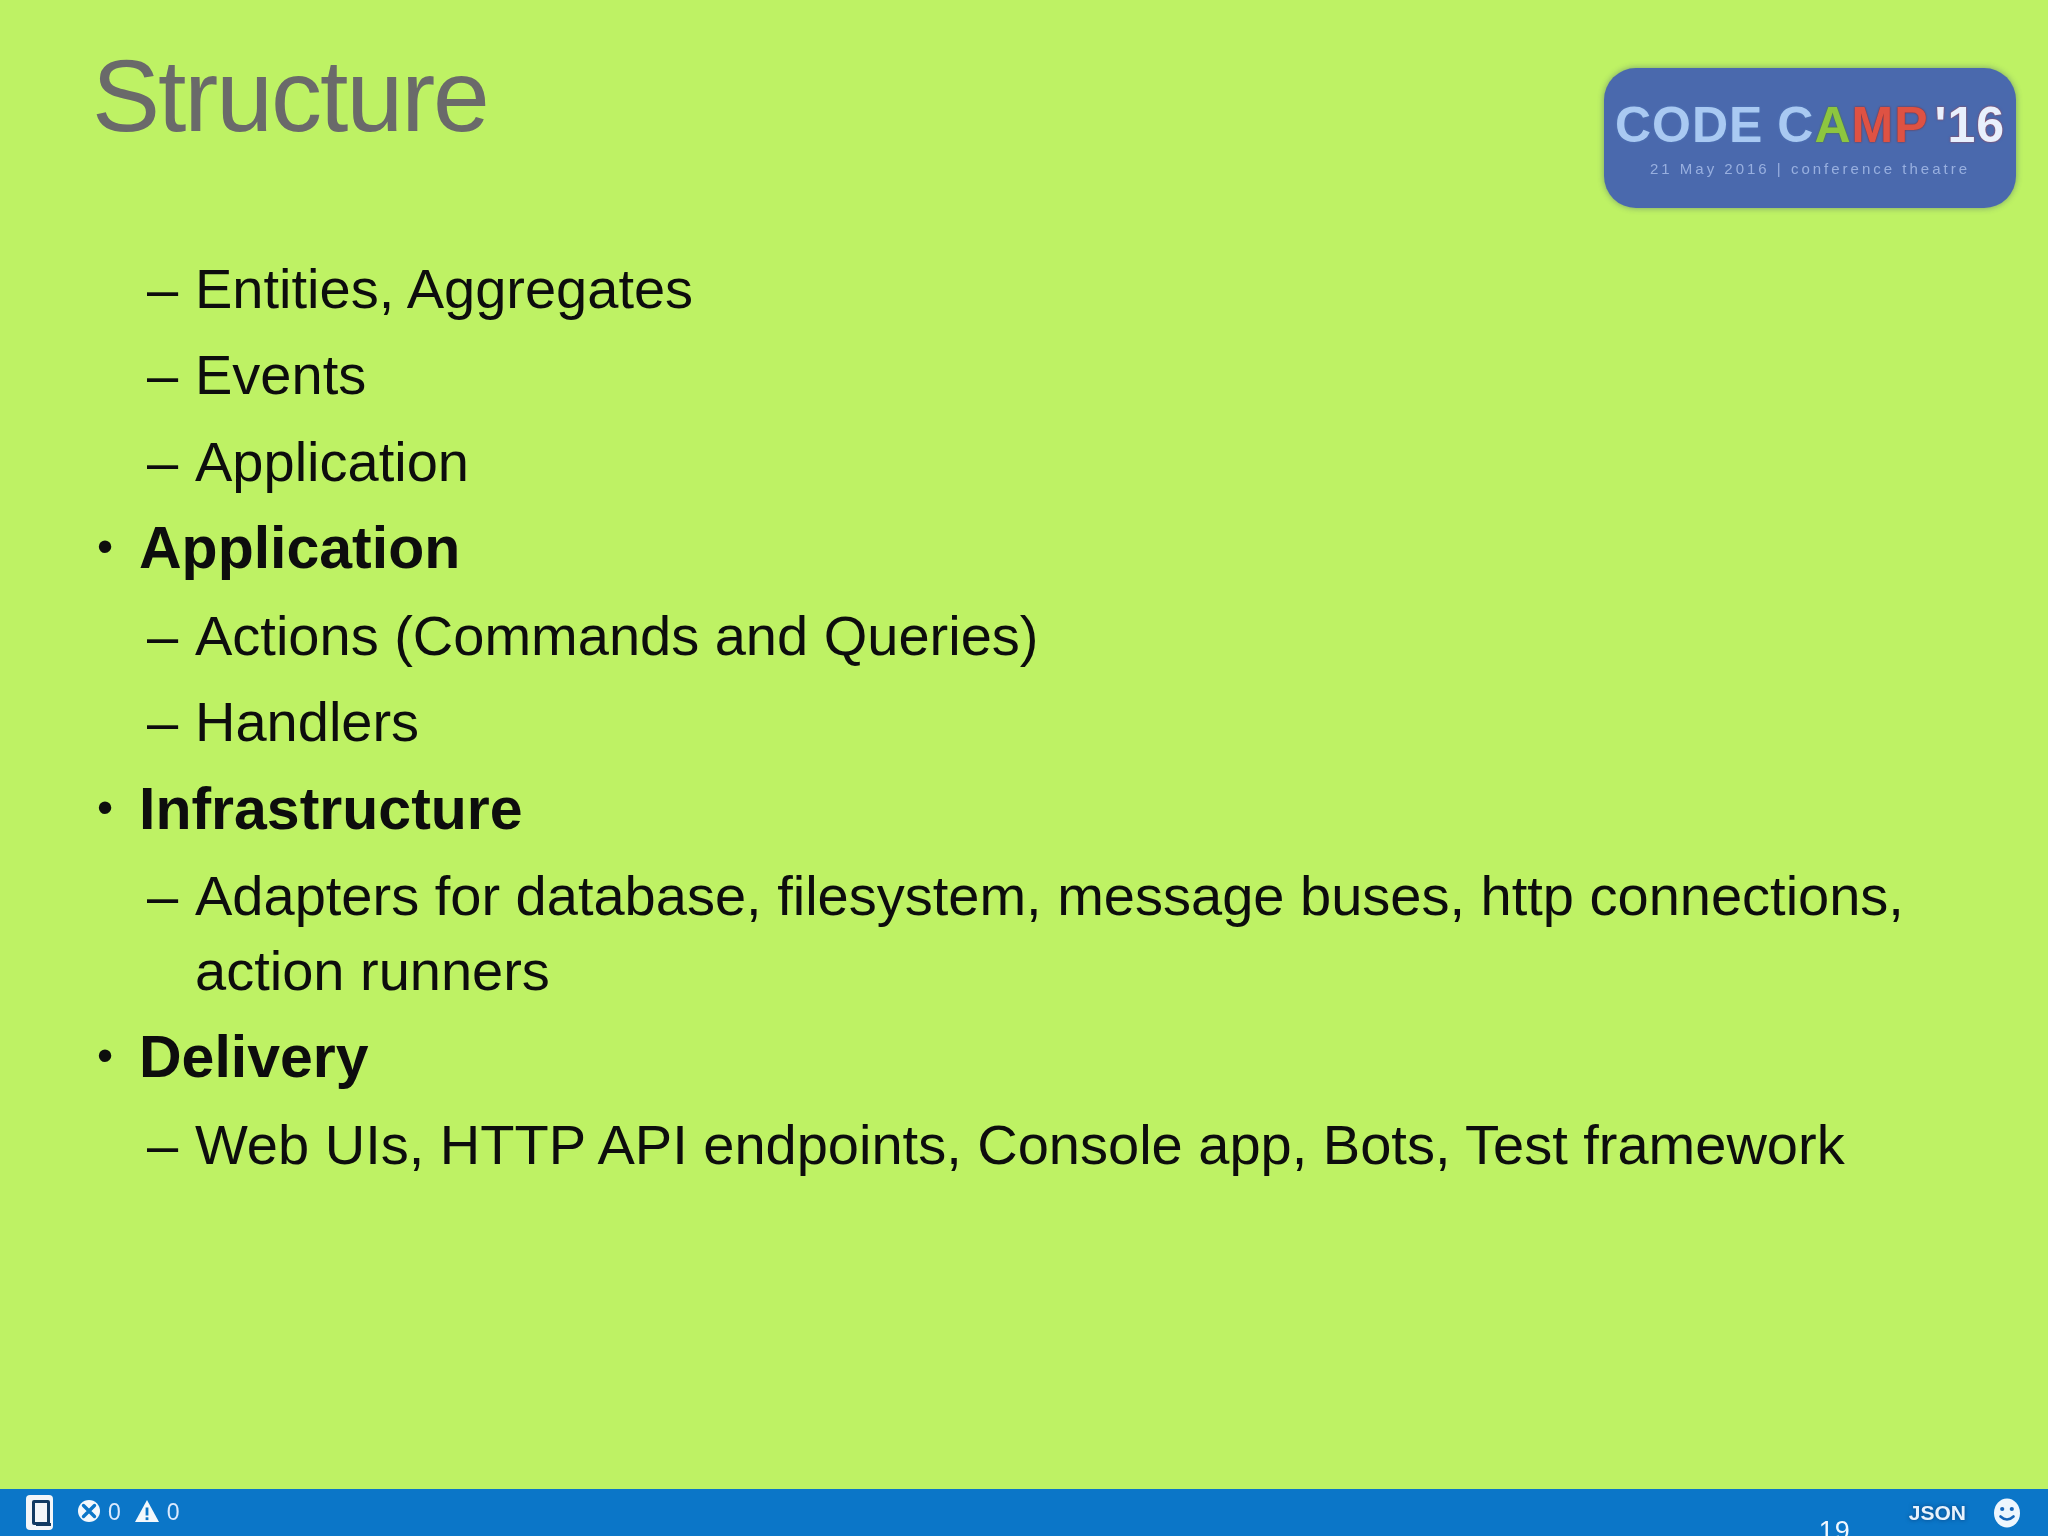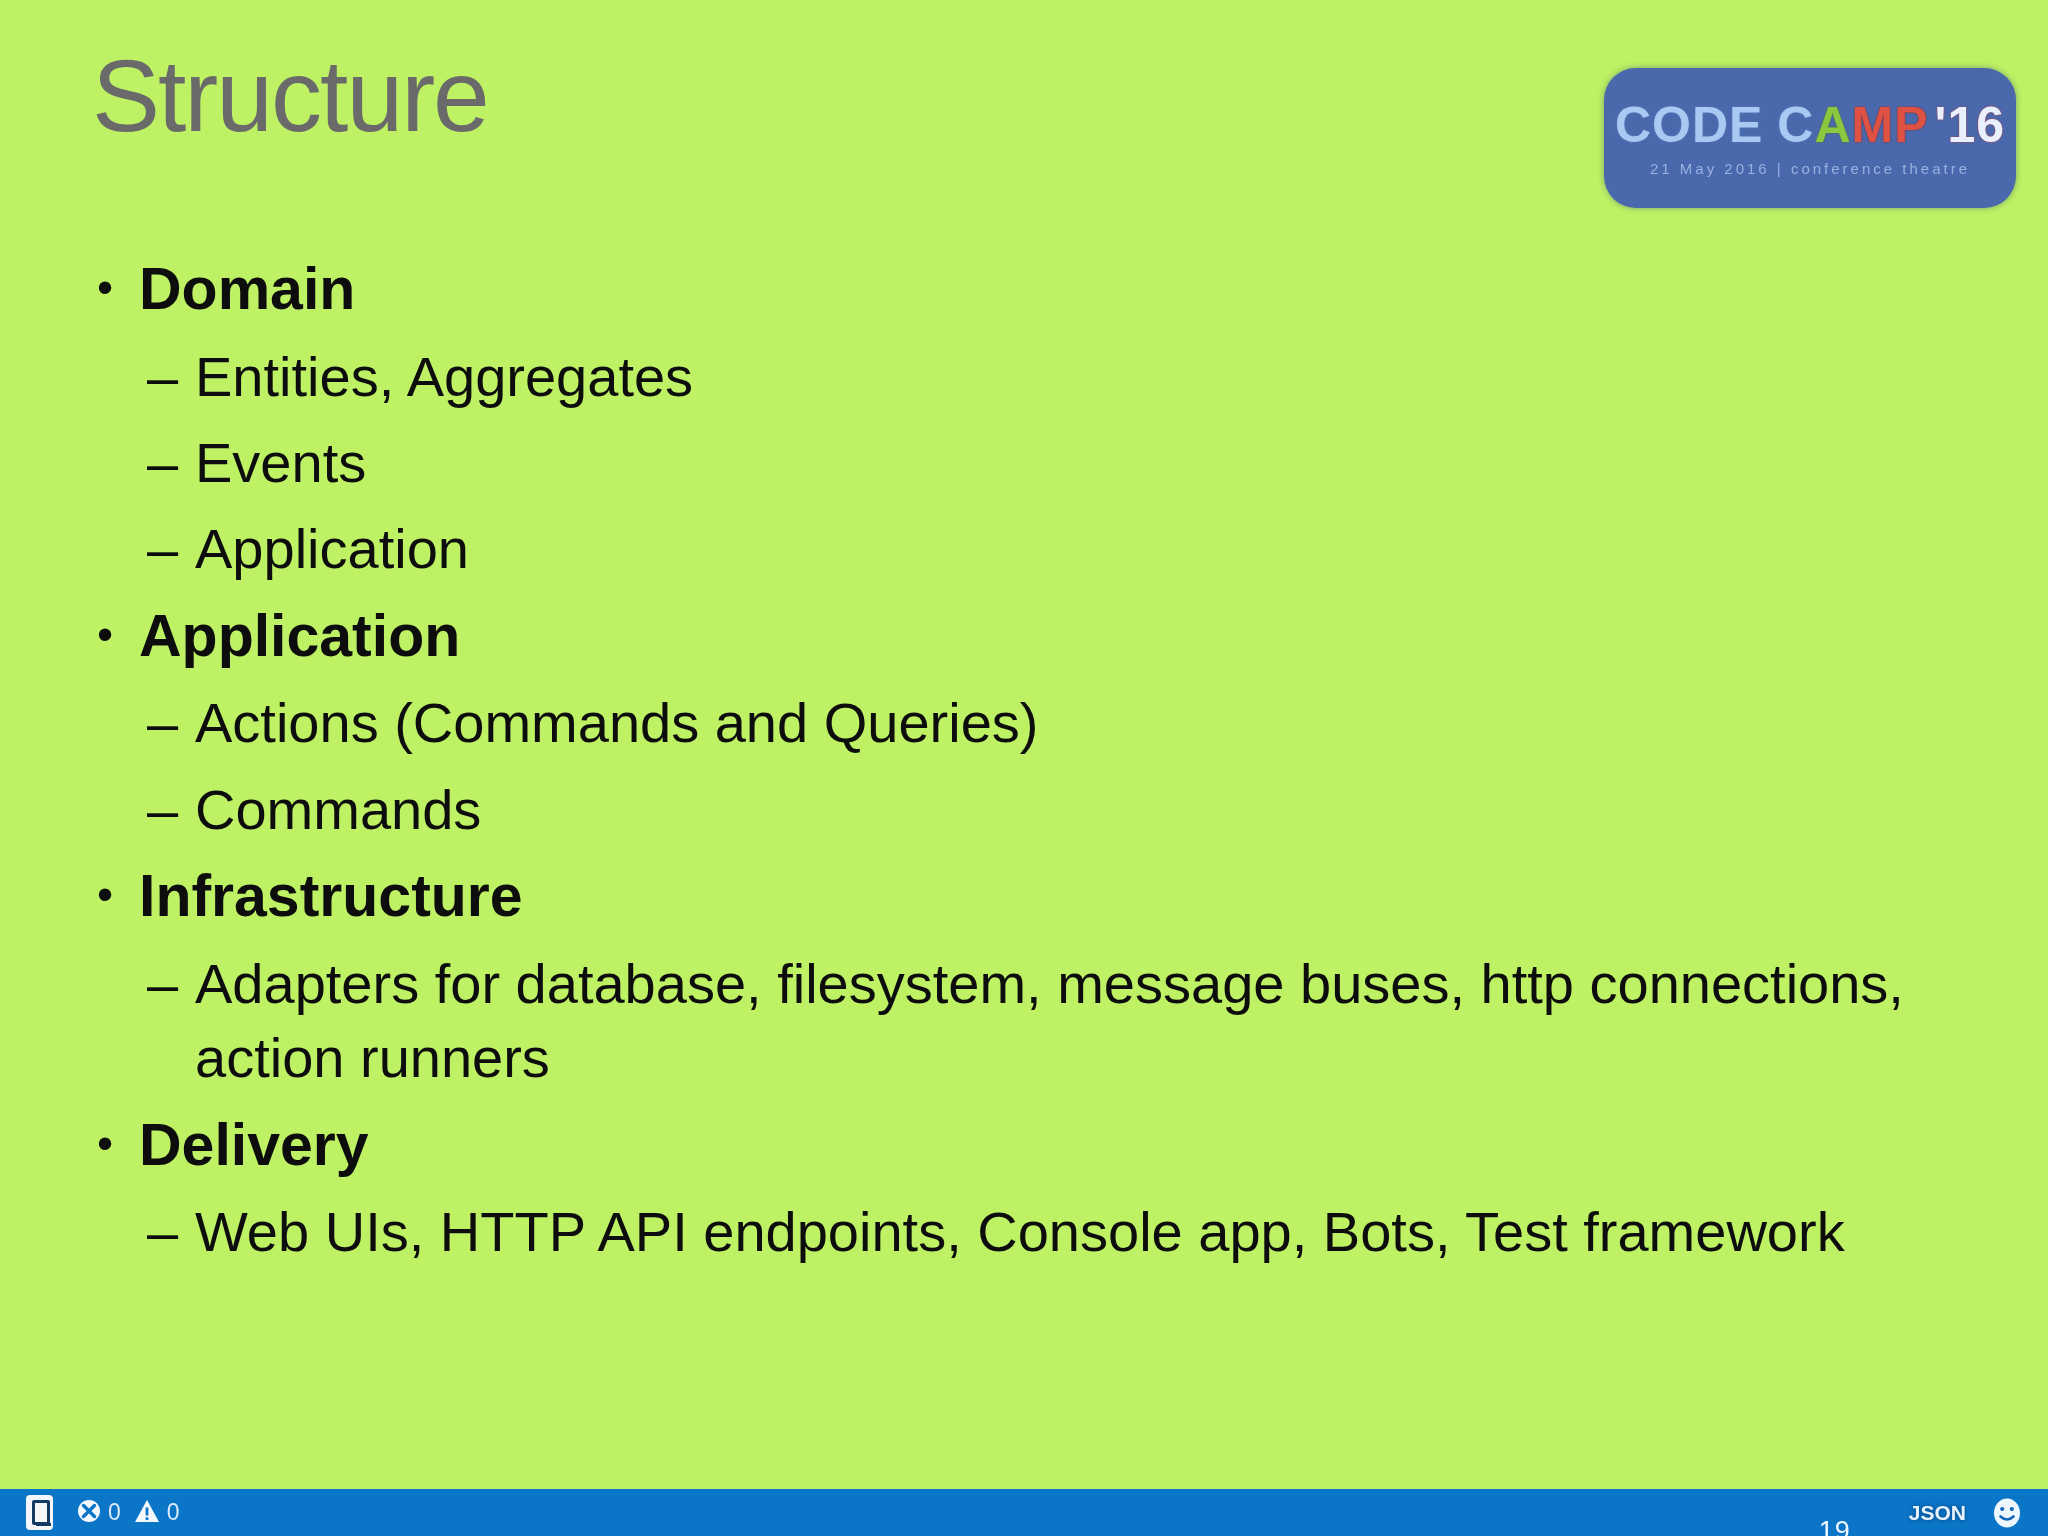--- a/index.html
+++ b/index.html
@@ -192,27 +192,26 @@
     <h1 class="slide-title">Structure</h1>
 
     <div class="logo-badge">
       <div class="logo-line">
         <span class="logo-code">CODE</span><span class="logo-camp-c">C</span><span class="logo-camp-a">A</span><span class="logo-camp-mp">MP</span><span class="logo-year">'16</span>
       </div>
       <div class="logo-tagline">21 May 2016  |  conference theatre</div>
     </div>
 
     <ul class="bullets" id="bullets">
-        <li class="top">Domain</li>
         <li class="sub">Entities, Aggregates</li>
         <li class="sub">Events</li>
         <li class="sub">Application</li>
         <li class="top">Application</li>
         <li class="sub">Actions (Commands and Queries)</li>
-        <li class="sub">Commands</li>
+        <li class="sub">Handlers</li>
         <li class="top">Infrastructure</li>
         <li class="sub">Adapters for database, filesystem, message buses, http connections, action runners</li>
         <li class="top">Delivery</li>
         <li class="sub">Web UIs, HTTP API endpoints, Console app, Bots, Test framework</li>
       </ul>
   </div>
 
   <div class="statusbar">
     <div class="sb-left">
       <div class="sb-app-icon">

